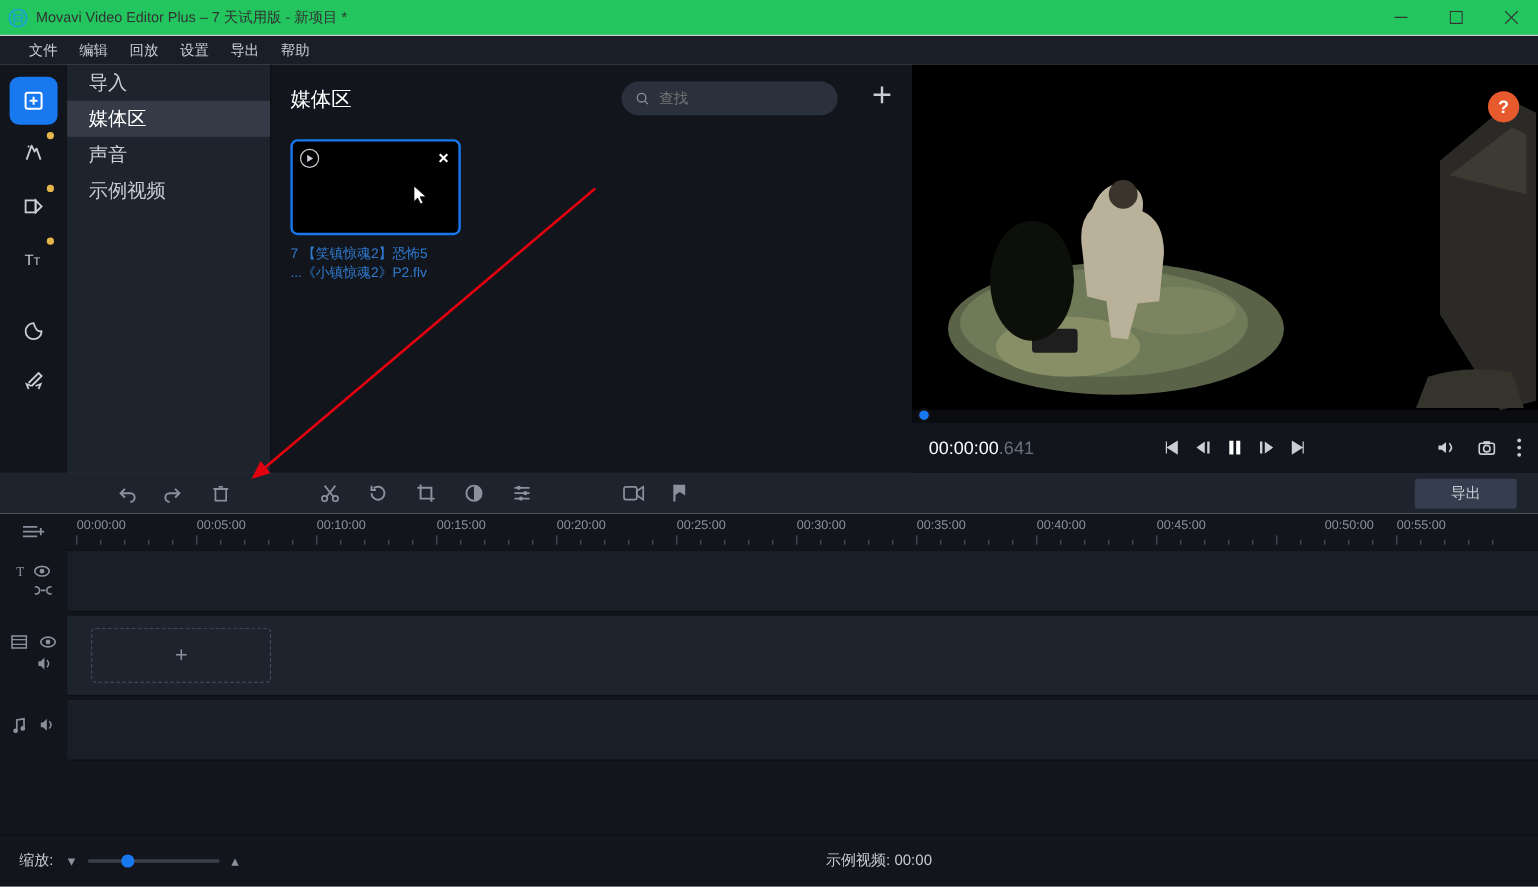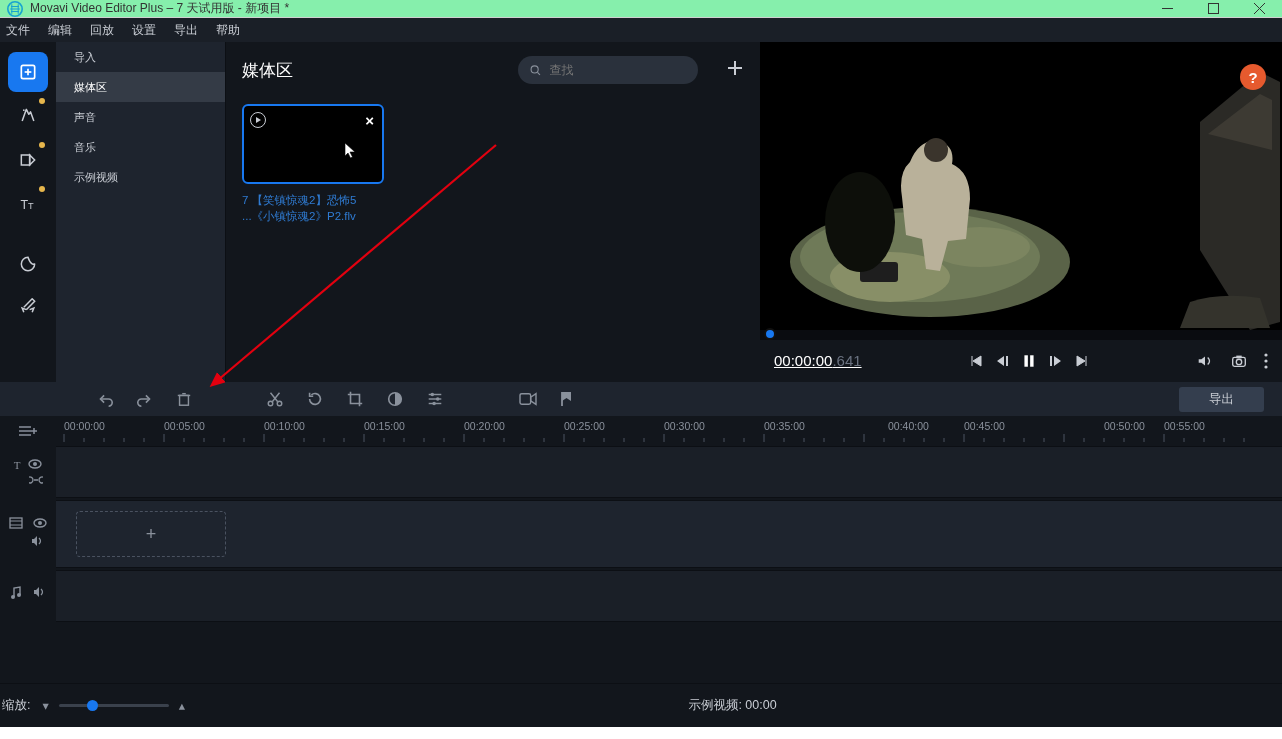--- a/index.html
+++ b/index.html
@@ -1,38 +1,38 @@
 <!DOCTYPE html>
 <html><head>
 <meta charset="utf-8">
 <style>
 * { margin: 0; padding: 0; box-sizing: border-box; font-family: "Microsoft YaHei", "Segoe UI", sans-serif; }
 body { width: 1282px; height: 739px; background: #fff; overflow: hidden; position: relative; }
 
-.titlebar { height: 18px; background: #86efac; display: flex; align-items: center; border-bottom: 1px solid #d0d0d0; }
+.titlebar { height: 30px; background: #22c55e; display: flex; align-items: center; border-bottom: 1px solid #d0d0d0; }
 .titlebar .app-icon { width: 18px; height: 18px; margin: 0 6px; display:flex; align-items:center; justify-content:center;}
 .titlebar .title-text { font-size: 12px; color: #333; flex: 1; }
 .titlebar .win-btns { display: flex; }
 .titlebar .win-btn { width: 46px; height: 30px; display: flex; align-items: center; justify-content: center; cursor: pointer; }
 .titlebar .win-btn svg { width: 11px; height: 11px; }
 
-.menubar { height: 24px; background: #1a1f27; display: flex; align-items: center; padding: 0 6px; gap: 18px; }
+.menubar { height: 24px; background: #1a1f27; display: flex; align-items: center; padding: 0 24px; gap: 18px; }
 .menubar .menu-item { color: #c9cdd4; font-size: 12px; cursor: pointer; }
 
 .main-area { display: flex; height: 340px; background: #12161c; }
 
 
 .left-toolbar { width: 56px; background: #12161c; display: flex; flex-direction: column; align-items: center; padding-top: 10px; gap: 4px; }
 .tool-btn { width: 40px; height: 40px; border-radius: 8px; display: flex; align-items: center; justify-content: center; cursor: pointer; position: relative; }
 .tool-btn.active { background: #1878f0; }
 .tool-btn .dot { position: absolute; top: 2px; right: 3px; width: 6px; height: 6px; border-radius: 50%; background: #e6b64c; }
 
 
 .side-panel { width: 170px; background: #1e242e; border-right: 1px solid #0c0f14; }
-.side-item { height: 30px; display: flex; align-items: center; padding: 0 18px; color: #c9cdd4; font-size: 11px; cursor: pointer; }
+.side-item { height: 30px; display: flex; align-items: center; padding: 0 18px; color: #c9cdd4; font-size: 16px; cursor: pointer; }
 .side-item.active { background: #343b46; color: #fff; }
 
 
 .media-panel { flex: 1; background: #12161c; padding: 14px 16px; position: relative; }
 .media-header { display: flex; align-items: center; gap: 18px; margin-bottom: 20px; }
 .media-title { color: #fff; font-size: 17px; }
 .search-box { margin-left: auto; background: #2a313c; border-radius: 14px; height: 28px; width: 180px; display: flex; align-items: center; padding: 0 12px; gap: 8px; }
 .search-box input { background: transparent; border: none; color: #8a919c; font-size: 12px; outline: none; width: 100%; }
 .add-btn { color: #c9cdd4; font-size: 20px; cursor: pointer; margin-left: 10px; }
 
@@ -46,21 +46,21 @@
 
 .red-arrow { position: absolute; pointer-events: none; }
 
 
 .preview-panel { width: 522px; background: #0a0c10; display: flex; flex-direction: column; position: relative; }
 .preview-video { flex: 1; background: #000; position: relative; overflow: hidden; }
 .help-btn { position: absolute; top: 22px; right: 16px; width: 26px; height: 26px; border-radius: 50%; background: #e65a2e; color: #fff; display:flex; align-items:center; justify-content:center; font-size:15px; font-weight:bold; cursor:pointer; z-index:2;}
 .preview-slider { height: 10px; position: relative; background:#0a0c10; }
 .preview-slider .dot2 { position:absolute; left:4px; top:-2px; width:12px; height:12px; border-radius:50%; background:#1878f0; border:2px solid #111;}
 .preview-controls { height: 42px; background: #12161c; display: flex; align-items: center; padding: 0 14px; }
-.timecode { color: #fff; font-size: 15px; font-family: 'Consolas', monospace; text-decoration: underline; }
+.timecode { color: #fff; font-size: 15px; font-family: 'Consolas', monospace; }
 .timecode .ms { color: #6a7280; }
 .play-group { margin-left: auto; display: flex; align-items: center; gap: 12px; margin-right: auto;}
 .pc-icons-right { display: flex; align-items:center; gap: 16px; }
 
 
 .toolbar-row { height: 34px; background: #1e242e; display: flex; align-items: center; padding: 0 18px; gap: 22px; }
 .toolbar-row .spacer { flex: 1; }
 .tb-icon { color: #8a919c; cursor: pointer; display:flex; align-items:center;}
 .export-btn { background: #343e4e; color: #c9cdd4; font-size: 12.5px; padding: 4px 30px; border-radius: 3px; cursor: pointer; }
 
@@ -74,21 +74,21 @@
 .tl-right { flex:1; position:relative; }
 .ruler { height: 30px; display:flex; align-items:flex-start; padding-top:4px; position:relative;}
 .ruler .tick { position:absolute; color:#8a919c; font-size:10.5px;}
 .ruler .marks { position:absolute; bottom:0; left:0; right:0; height:12px;}
 
 .track { height: 52px; background:#1a1f27; border-top:1px solid #0c0f14; border-bottom:1px solid #0c0f14; margin-bottom:2px;}
 .track.main { height: 68px; background:#1e242e; position:relative;}
 .drop-zone { position:absolute; left:20px; top:10px; width:150px; height:46px; border:1.5px dashed #4a5260; border-radius:4px; display:flex; align-items:center; justify-content:center; color:#8a919c; font-size:18px;}
 
 
-.status-bar { height: 44px; background: #12161c; display: flex; align-items: center; padding: 0 2px; color:#c9cdd4; font-size:12.5px; border-top:1px solid #0c0f14;}
+.status-bar { height: 44px; background: #12161c; display: flex; align-items: center; padding: 0 16px; color:#c9cdd4; font-size:12.5px; border-top:1px solid #0c0f14;}
 .zoom-slider { display:flex; align-items:center; gap:10px; margin-left:12px;}
 .zoom-track { width:110px; height:3px; background:#3a414c; position:relative; border-radius:2px;}
 .zoom-thumb { position:absolute; left:28px; top:-4px; width:11px; height:11px; border-radius:50%; background:#1878f0;}
 .proj-len { margin-left:auto; margin-right:auto;}
 
 .icon-svg { width: 20px; height: 20px; }
 </style>
 </head>
 <body>
 
@@ -171,21 +171,20 @@
           <path d="M7 17l-2-5 5 2m-3-3l10-10 3 3-10 10" fill="none" stroke="#c9cdd4" stroke-width="1.8"></path>
           <path d="M17 17l2-5-5 2" fill="none" stroke="#c9cdd4" stroke-width="1.8"></path>
         </svg>
     </div>
   </div>
 
   <div class="side-panel">
     <div class="side-item">导入</div>
     <div class="side-item active">媒体区</div>
     <div class="side-item">声音</div>
-    <div class="side-item">音乐</div>
     <div class="side-item">示例视频</div>
   </div>
 
   <div class="media-panel">
     <div class="media-header">
       <div class="media-title">媒体区</div>
       <div class="search-box">
         <svg width="13" height="13" viewBox="0 0 16 16">
             <circle cx="6.5" cy="6.5" r="5" fill="none" stroke="#8a919c" stroke-width="1.5"></circle>
             <line x1="10.5" y1="10.5" x2="14" y2="14" stroke="#8a919c" stroke-width="1.5"></line>
@@ -418,21 +417,21 @@
   <div class="tl-right">
     <div class="ruler">
       <span class="tick" style="left:8px">00:00:00</span>
       <span class="tick" style="left:108px">00:05:00</span>
       <span class="tick" style="left:208px">00:10:00</span>
       <span class="tick" style="left:308px">00:15:00</span>
       <span class="tick" style="left:408px">00:20:00</span>
       <span class="tick" style="left:508px">00:25:00</span>
       <span class="tick" style="left:608px">00:30:00</span>
       <span class="tick" style="left:708px">00:35:00</span>
-      <span class="tick" style="left:832px">00:40:00</span>
+      <span class="tick" style="left:808px">00:40:00</span>
       <span class="tick" style="left:908px">00:45:00</span>
       <span class="tick" style="left:1048px">00:50:00</span>
       <span class="tick" style="left:1108px">00:55:00</span>
       <svg class="marks" width="1226" height="12">
           <g stroke="#4a5260" stroke-width="1">
         <line x1="8" y1="0" x2="8" y2="8"></line>
             <line x1="28" y1="4" x2="28" y2="8"></line>
             <line x1="48" y1="4" x2="48" y2="8"></line>
             <line x1="68" y1="4" x2="68" y2="8"></line>
             <line x1="88" y1="4" x2="88" y2="8"></line>

